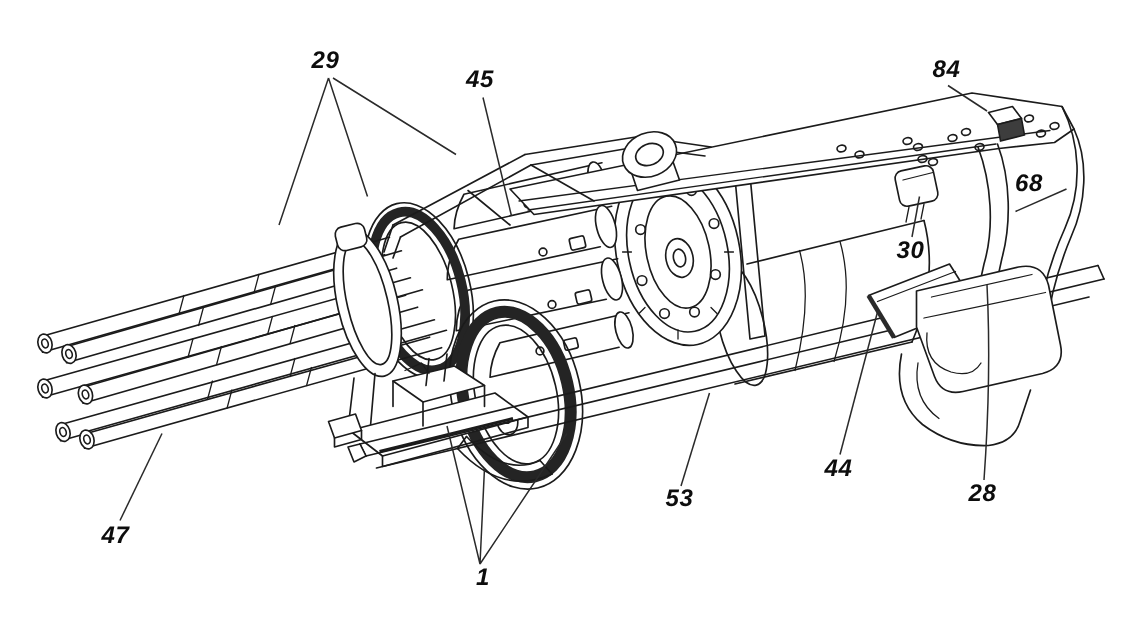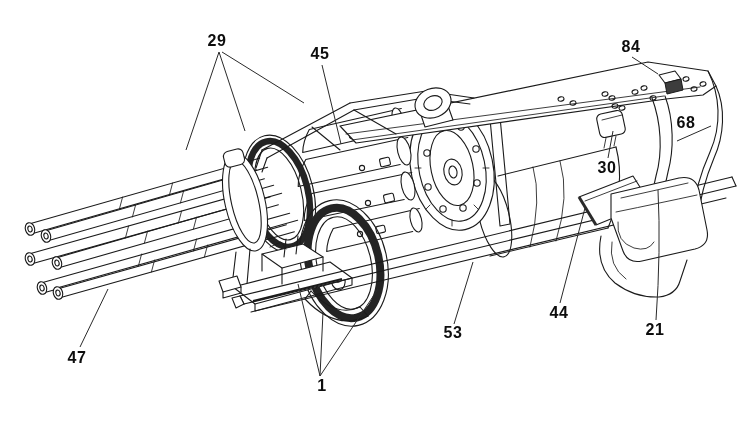--- a/index.html
+++ b/index.html
@@ -1,18 +1,19 @@
 <!DOCTYPE html>
 <html><head>
 <meta charset="utf-8">
 <style>
   html,body{margin:0;padding:0;background:#ffffff;}
   .stage{
     position:relative;width:750px;height:421px;background:#ffffff;overflow:hidden;
     font-family:"Liberation Sans", sans-serif;
+    font-style:italic;
   }
   .stage svg{position:absolute;left:0;top:0;}
   .ln{stroke:#1b1b1b;fill:none;stroke-width:1.1;stroke-linecap:round;stroke-linejoin:round;}
   .fw{fill:#ffffff;}
   .thin{stroke-width:0.85;}
   .lead{stroke:#2a2a2a;fill:none;stroke-width:1;}
   .ref-label{
     position:absolute;transform:translate(-50%,-50%);
     font-size:16px;font-weight:700;color:#0d0d0d;letter-spacing:0.5px;
     white-space:nowrap;user-select:none;
@@ -221,17 +222,17 @@
       <path class="lead" d="M320,376 L298,284 M320,376 L323,312 M320,376 L378,289"></path>
     </g>
   </svg>
 
   <div class="ref-label" style="left:217px;top:41px">29</div>
   <div class="ref-label" style="left:320px;top:54px">45</div>
   <div class="ref-label" style="left:631px;top:47px">84</div>
   <div class="ref-label" style="left:686px;top:123px">68</div>
   <div class="ref-label" style="left:607px;top:168px">30</div>
   <div class="ref-label" style="left:559px;top:313px">44</div>
-  <div class="ref-label" style="left:655px;top:330px">21</div>
+  <div class="ref-label" style="left:655px;top:330px">28</div>
   <div class="ref-label" style="left:453px;top:333px">53</div>
   <div class="ref-label" style="left:77px;top:358px">47</div>
   <div class="ref-label" style="left:322px;top:386px">1</div>
 </div>
 
 </body></html>

